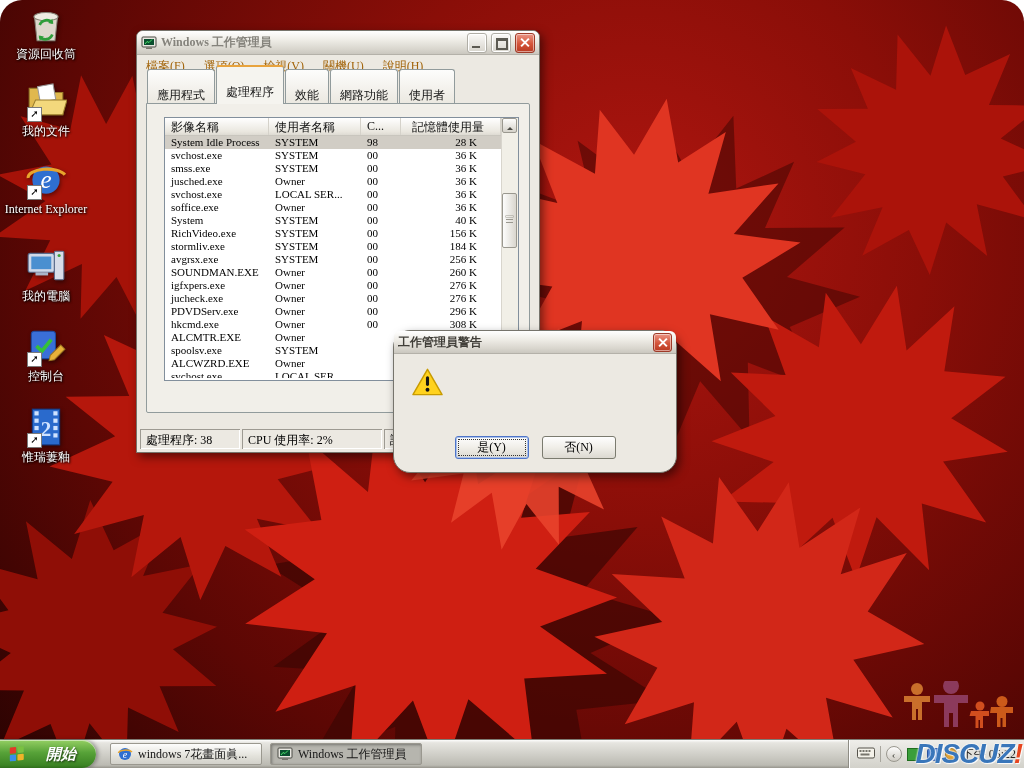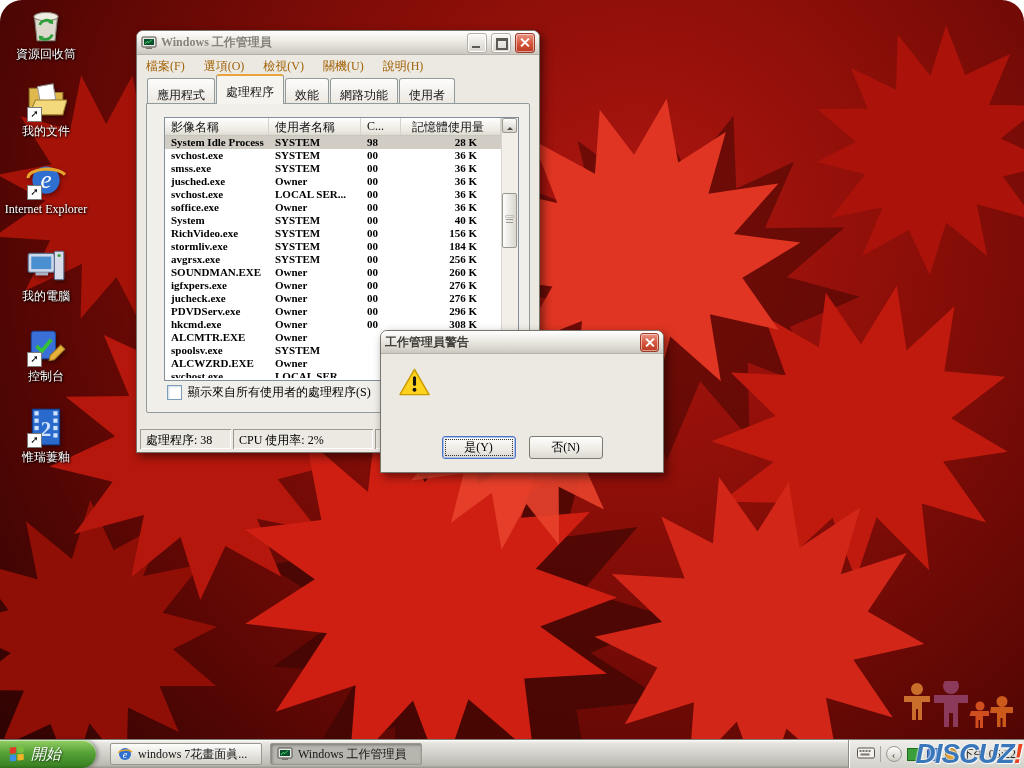--- a/index.html
+++ b/index.html
@@ -36,35 +36,35 @@
   .tb-min::after{content:"";position:absolute;left:4px;bottom:4px;width:8px;height:2px;background:#5c5a52;}
   .tb-max::after{content:"";position:absolute;left:4px;top:4px;width:8px;height:7px;
        border:2px solid #5c5a52;border-top-width:3px;}
   .tb-close-x::before,.tb-close-x::after{content:"";position:absolute;left:8px;top:3px;width:2px;height:11px;background:#fff;}
   .tb-close-x::before{transform:rotate(45deg);} .tb-close-x::after{transform:rotate(-45deg);}
   
   #taskman{left:136px;top:30px;width:402px;height:421px;z-index:10;}
   #menubar{height:22px;display:flex;align-items:center;padding-left:9px;gap:19px;}
   .menu-item{font-size:12px;color:#a16207;}
   #tabs{position:absolute;left:10px;top:52px;display:flex;align-items:flex-end;height:21px;}
-  .tab{height:17px;padding:8px 9px 0;font-size:12px;color:#161616;
+  .tab{height:17px;padding:17px 9px 0;font-size:12px;color:#161616;
        background:linear-gradient(180deg,#fdfdfc,#ebe8e0);
        border:1px solid #919b9c;border-bottom:none;border-radius:3px 3px 0 0;margin-right:1px;cursor:pointer;}
   .tab.active{height:20px;background:#f5f4ef;border-top:2px solid #e8a33d;position:relative;z-index:3;}
   .tabpage{position:absolute;left:9px;top:72px;width:382px;height:308px;
        border:1px solid #919b9c;background:#f1efe9;border-radius:0 2px 2px 2px;}
   
   .lv{position:absolute;left:27px;top:86px;width:353px;height:262px;background:#fff;
       border:1px solid #828f9c;display:flex;z-index:2;}
   .lvcols{flex:1;display:flex;flex-direction:column;overflow:hidden;}
   #lvheader{display:flex;height:17px;background:linear-gradient(180deg,#ffffff,#eae7df 80%,#dedbd3);
       border-bottom:1px solid #c9c6be;flex:none;}
   .hcell{font-size:12px;color:#111;padding:1px 4px 0 6px;border-right:1px solid #d5d2ca;
       white-space:nowrap;overflow:hidden;box-sizing:border-box;}
-  #lvbody{flex:1;overflow:hidden;font-weight:bold;}
+  #lvbody{flex:1;overflow:hidden;}
   .lrow{display:flex;height:13px;line-height:13px;}
   .lrow.sel{background:#d1cdc5;}
   .lrow.clip{height:8px;overflow:hidden;}
   .cell{font-size:11px;color:#000;padding:0 4px 0 6px;white-space:nowrap;overflow:hidden;box-sizing:border-box;}
   .c-name{width:104px;} .c-user{width:92px;} .c-cpu{width:40px;}
   .c-mem{width:100px;text-align:right;padding-right:24px;}
   .hcell.c-mem{padding-right:16px;}
   
   .sbar{width:16px;background:#f1efe7;border-left:1px solid #d8d5cd;position:relative;flex:none;}
   .sbtn{position:absolute;left:0;width:15px;height:15px;
@@ -78,45 +78,45 @@
   .sthumb::after{content:"";position:absolute;left:3px;top:22px;width:7px;height:1px;
       box-shadow:0 0 0 .5px #9a988f,0 3px 0 0 #9a988f,0 6px 0 0 #9a988f;}
   
   .chkrow{position:absolute;left:30px;top:353px;display:flex;align-items:center;gap:6px;z-index:2;}
   .chk{width:13px;height:13px;background:#fff;border:1px solid #7b9ebd;box-shadow:inset 1px 1px 2px #cdd8e4;}
   .chklabel{font-size:12px;color:#000;}
   
   .status{position:absolute;left:3px;right:3px;bottom:3px;height:20px;display:flex;gap:2px;}
   .spanel{box-shadow:inset 1px 1px 0 #9d9a92, inset -1px -1px 0 #ffffff;
       padding:3px 6px 0;font-size:12px;color:#000;box-sizing:border-box;white-space:nowrap;overflow:hidden;}
-  .sp1{width:91px;} .sp2{width:140px;} .sp3{flex:1;}
-  
-  #dialog{left:380px;top:330px;width:282px;height:141px;z-index:20;}
+  .sp1{width:100px;} .sp2{width:140px;} .sp3{flex:1;}
+  
+  #dialog{left:393px;top:330px;width:282px;height:141px;z-index:20;border-radius:17px;}
   #dialog .titlebar{height:22px;}
   .dlg-body{position:relative;height:117px;}
   .warn-icon{position:absolute;left:17px;top:13px;width:33px;height:30px;}
   #dlg-msg{position:absolute;left:58px;top:5px;width:214px;font-size:12px;line-height:15.5px;
       color:#000;white-space:pre-line;}
   .dlg-buttons{position:absolute;left:0;right:0;bottom:12px;display:flex;justify-content:center;gap:13px;}
   .btn{width:72px;height:21px;font-size:12px;text-align:center;line-height:20px;
       background:linear-gradient(180deg,#fefefe,#f0eee8 50%,#dcd9d1);
       border:1px solid #7b7b6f;border-radius:3px;cursor:pointer;color:#000;
       font-family:"Liberation Serif","DejaVu Serif",serif;}
   .btn.default{border:1px solid #4e74c8;box-shadow:0 0 0 1px #a9c0ea inset;
       outline:1px dotted #333;outline-offset:-4px;}
   
   #taskbar{position:absolute;left:0;bottom:0;width:1024px;height:28px;z-index:50;
       background:linear-gradient(180deg,#fdfdfc 0%,#e6e5e0 10%,#cecdc6 55%,#bbbab2 90%,#96948c 100%);
       border-top:1px solid #7e7c74;}
   #start{position:absolute;left:0;top:0;height:28px;width:96px;display:flex;align-items:center;
       gap:5px;padding-left:8px;box-sizing:border-box;cursor:pointer;
       background:linear-gradient(180deg,#94cf63 0%,#57a238 45%,#3c8424 90%,#2f6e1b 100%);
       border-radius:0 14px 14px 0;box-shadow:inset 0 1px 0 rgba(255,255,255,.5),2px 0 4px rgba(0,0,0,.35);}
-  #start-label{font-size:15px;font-weight:normal;font-style:italic;color:#fff;
-      text-shadow:1px 1px 2px rgba(0,0,0,.6);}
+  #start-label{font-size:15px;font-weight:bold;font-style:italic;color:#fff;
+      text-shadow:1px 1px 2px rgba(0,0,0,.6);margin-left:15px;}
   #tasks{position:absolute;left:110px;top:3px;display:flex;gap:8px;}
   .task{width:152px;height:22px;display:flex;align-items:center;gap:5px;padding:0 6px;
       box-sizing:border-box;border:1px solid #9a988f;border-radius:2px;cursor:pointer;
       background:linear-gradient(180deg,#fdfdfc,#e3e2db 60%,#d2d1ca);}
   .task.active{background:#b6b5ae;box-shadow:inset 1px 1px 3px rgba(0,0,0,.35);}
   .ticon{width:16px;height:16px;flex:none;display:inline-block;}
   .ticon svg{width:16px;height:16px;}
   .tlabel{font-size:12px;color:#161616;white-space:nowrap;overflow:hidden;}
   #tray{position:absolute;right:0;top:0;height:28px;display:flex;align-items:center;gap:5px;
       padding:0 8px 0 8px;background:linear-gradient(180deg,#efeeea,#d2d1ca);
@@ -400,24 +400,20 @@
           </div>
         </div>
     </div>
     <div class="sbar">
       <div class="sbtn up"></div>
       <div class="sthumb"></div>
       <div class="sbtn down"></div>
     </div>
   </div>
 
-  <div class="chkrow">
-    <span class="chk"></span>
-    <span class="chklabel">顯示來自所有使用者的處理程序(S)</span>
-  </div>
 
   <div class="status">
     <div class="spanel sp1">處理程序: 38</div>
     <div class="spanel sp2">CPU 使用率: 2%</div>
     <div class="spanel sp3">認</div>
   </div>
 </div>
 
 <div class="win" id="dialog">
   <div class="titlebar">

